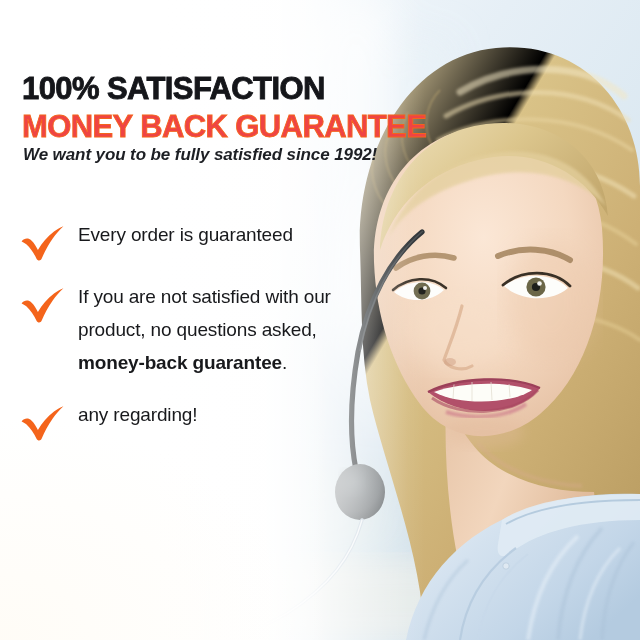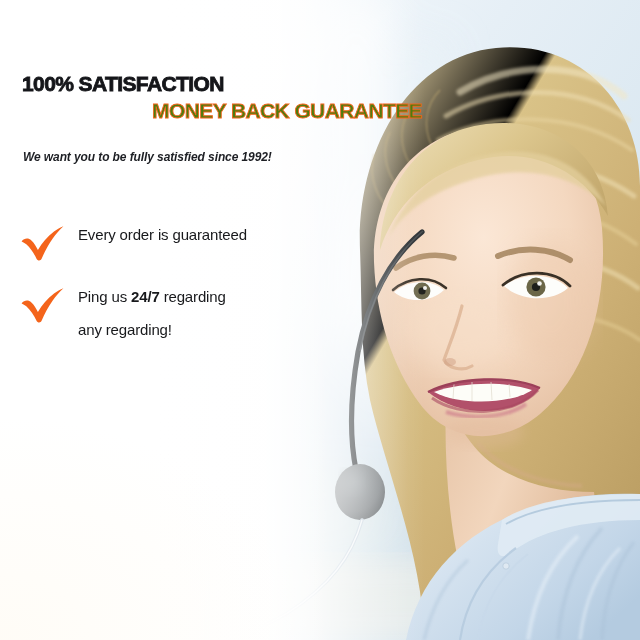--- a/index.html
+++ b/index.html
@@ -80,41 +80,41 @@
 
   .headline-block {
     position: absolute;
     left: 22px;
     top: 72px;
     width: 400px;
   }
   .headline-1, .headline-2 {
     margin: 0;
     font-weight: 700;
-    font-size: 21px;
+    font-size: 31px;
     line-height: 1.12;
     letter-spacing: -0.6px;
     white-space: nowrap;
     font-family: "Liberation Sans", sans-serif;
   }
   .headline-1 {
     color: #15161a;
     -webkit-text-stroke: 0.85px #15161a;
   }
   .headline-2 {
-    color: #4d7c0f;
+    color: #ef4444;
     -webkit-text-stroke: 0.85px #f4641b;
     margin-top: 3px;
     text-align: right;
   }
   .subheadline {
-    margin: 28px 0 0 1px;
+    margin: 1px 0 0 1px;
     font-style: italic;
     font-weight: 700;
-    font-size: 12px;
+    font-size: 17px;
     letter-spacing: -0.1px;
     color: #1d1f24;
     white-space: nowrap;
   }
 
   
   .bullets {
     position: absolute;
     left: 0;
     top: 218px;
@@ -129,21 +129,21 @@
   .check-icon {
     flex: 0 0 auto;
     width: 44px;
     margin-left: 20px;
     margin-top: 7px;
   }
   .check-icon svg { display: block; }
   .bullet-text {
     flex: 1 1 auto;
     margin-left: 14px;
-    font-size: 15px;
+    font-size: 19px;
     line-height: 33px;
     color: #18191c;
     letter-spacing: -0.15px;
   }
   .bullet-text .line { display: block; white-space: nowrap; }
   .bullet-text .line.indent { padding-left: 8px; }
   .bullet-text b { font-weight: 700; }
 </style>
 </head>
 <body>
@@ -357,32 +357,47 @@
                      C39.6 4.9 36.0 8.9 32.9 13.2 C28.3 19.6 24.6 26.6 21.6 33.8
                      C20.6 36.2 17.6 36.0 16.5 33.7 C14.0 28.4 10.6 23.2 6.3 19.3
                      C4.7 17.9 3.2 17.0 1.6 16.4 Z" fill="#f4641b"></path>
           </svg>
         </span>
         <span class="bullet-text">
           <span class="line">Every order is guaranteed</span>
         </span>
       </div>
 
-
       <div class="bullet">
         <span class="check-icon">
           <svg width="44" height="36" viewBox="0 0 44 36" xmlns="http://www.w3.org/2000/svg">
             <path d="M1.6 16.4 C4.2 13.2 8.2 12.6 11.4 15.4 C14.2 17.9 16.2 21.4 17.9 24.9
                      C22.0 18.2 27.4 11.6 34.0 6.6 C37.0 4.3 40.3 2.6 43.4 1.2
                      C39.6 4.9 36.0 8.9 32.9 13.2 C28.3 19.6 24.6 26.6 21.6 33.8
                      C20.6 36.2 17.6 36.0 16.5 33.7 C14.0 28.4 10.6 23.2 6.3 19.3
                      C4.7 17.9 3.2 17.0 1.6 16.4 Z" fill="#f4641b"></path>
           </svg>
         </span>
         <span class="bullet-text">
-          <span class="line"><span>Ping us </span><b>24/7</b><span> regarding</span></span>
+          <span class="line">If you are not satisfied with our</span>
+          <span class="line">product, no questions asked,</span>
+          <span class="line"><b>money-back guarantee</b><span>.</span></span>
+        </span>
+      </div>
+
+      <div class="bullet">
+        <span class="check-icon">
+          <svg width="44" height="36" viewBox="0 0 44 36" xmlns="http://www.w3.org/2000/svg">
+            <path d="M1.6 16.4 C4.2 13.2 8.2 12.6 11.4 15.4 C14.2 17.9 16.2 21.4 17.9 24.9
+                     C22.0 18.2 27.4 11.6 34.0 6.6 C37.0 4.3 40.3 2.6 43.4 1.2
+                     C39.6 4.9 36.0 8.9 32.9 13.2 C28.3 19.6 24.6 26.6 21.6 33.8
+                     C20.6 36.2 17.6 36.0 16.5 33.7 C14.0 28.4 10.6 23.2 6.3 19.3
+                     C4.7 17.9 3.2 17.0 1.6 16.4 Z" fill="#f4641b"></path>
+          </svg>
+        </span>
+        <span class="bullet-text">
           <span class="line">any regarding!</span>
         </span>
       </div>
 
     </div>
   </div>
 </div>
 
 </body></html>

